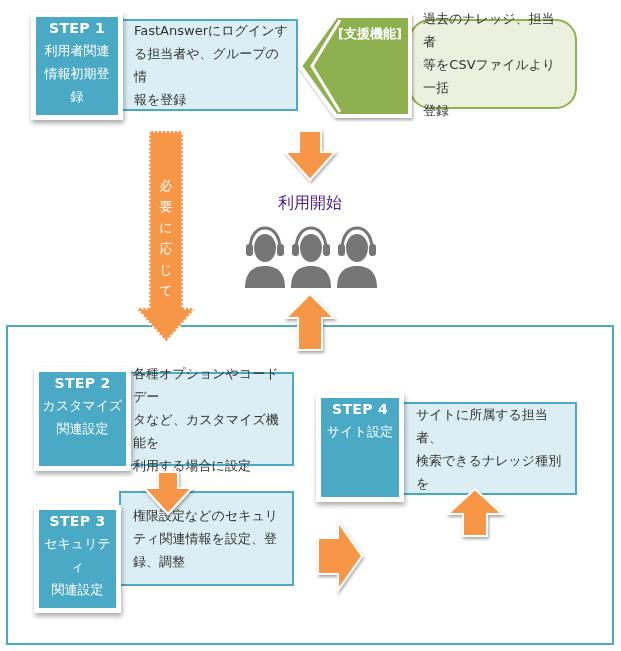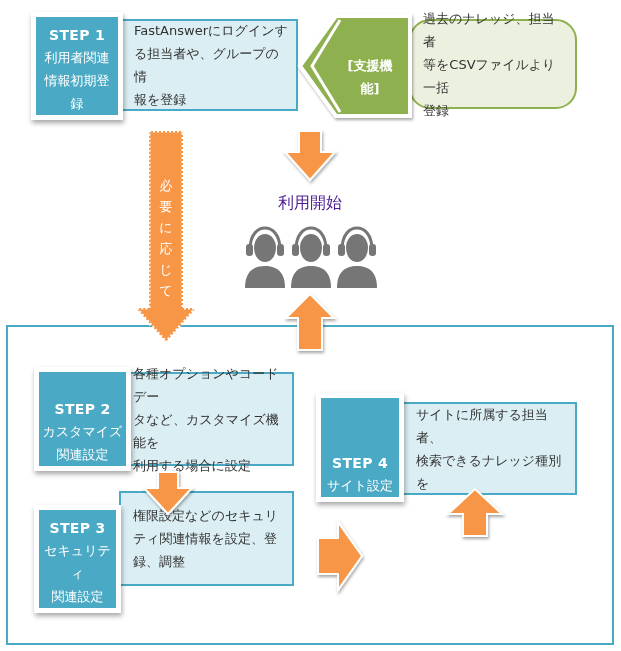--- a/index.html
+++ b/index.html
@@ -3,42 +3,42 @@
 <meta charset="utf-8">
 <style>
   html, body { margin: 0; padding: 0; background: #ffffff; }
   body { width: 621px; height: 651px; position: relative; overflow: hidden;
          font-family: "DejaVu Sans", "Liberation Sans", sans-serif; }
 
   .step-box {
     position: absolute; background: #4aa9c4; color: #ffffff;
     border: 5px solid #ffffff; box-shadow: 1px 3px 5px rgba(0,0,0,0.35);
     box-sizing: border-box; display: flex; flex-direction: column;
-    align-items: center; justify-content: flex-end; text-align: center;
+    align-items: center; justify-content: flex-start; text-align: center;
     z-index: 3;
   }
   .step-title { font-weight: bold; font-size: 14px; line-height: 22px; letter-spacing: 0.3px; }
   .step-sub { font-size: 13px; line-height: 23px; padding: 0 2px; }
 
   .desc-box {
     position: absolute; background: #dbeef3; border: 2px solid #4aa9c4;
     box-sizing: border-box; color: #333333; font-size: 13px; line-height: 23px;
     padding: 6px 8px 6px 12px; display: flex; align-items: center; z-index: 2;
   }
   .desc-box.green { background: #ecf0de; border-color: #8fb04f; }
 
   .frame {
     position: absolute; left: 6px; top: 325px; width: 608px; height: 320px;
     border: 2px solid #4aa9c4; box-sizing: border-box; z-index: 1;
   }
 
   .support-text {
-    position: absolute; left: 330px; top: 32px; width: 80px; height: 90px;
+    position: absolute; left: 330px; top: 22px; width: 80px; height: 90px;
     color: #ffffff; text-align: center; font-size: 13px; line-height: 23px; z-index: 4;
-    display: flex; flex-direction: column; justify-content: center;
+    display: flex; flex-direction: row; justify-content: center;
   }
   .support-text .b { font-weight: bold; }
 
   .vertical-label {
     position: absolute; left: 148px; top: 175px; width: 36px;
     color: #ffffff; font-size: 13px; text-align: center; line-height: 21px; z-index: 6;
   }
   .vertical-label span { display: block; }
 
   .start-label {

